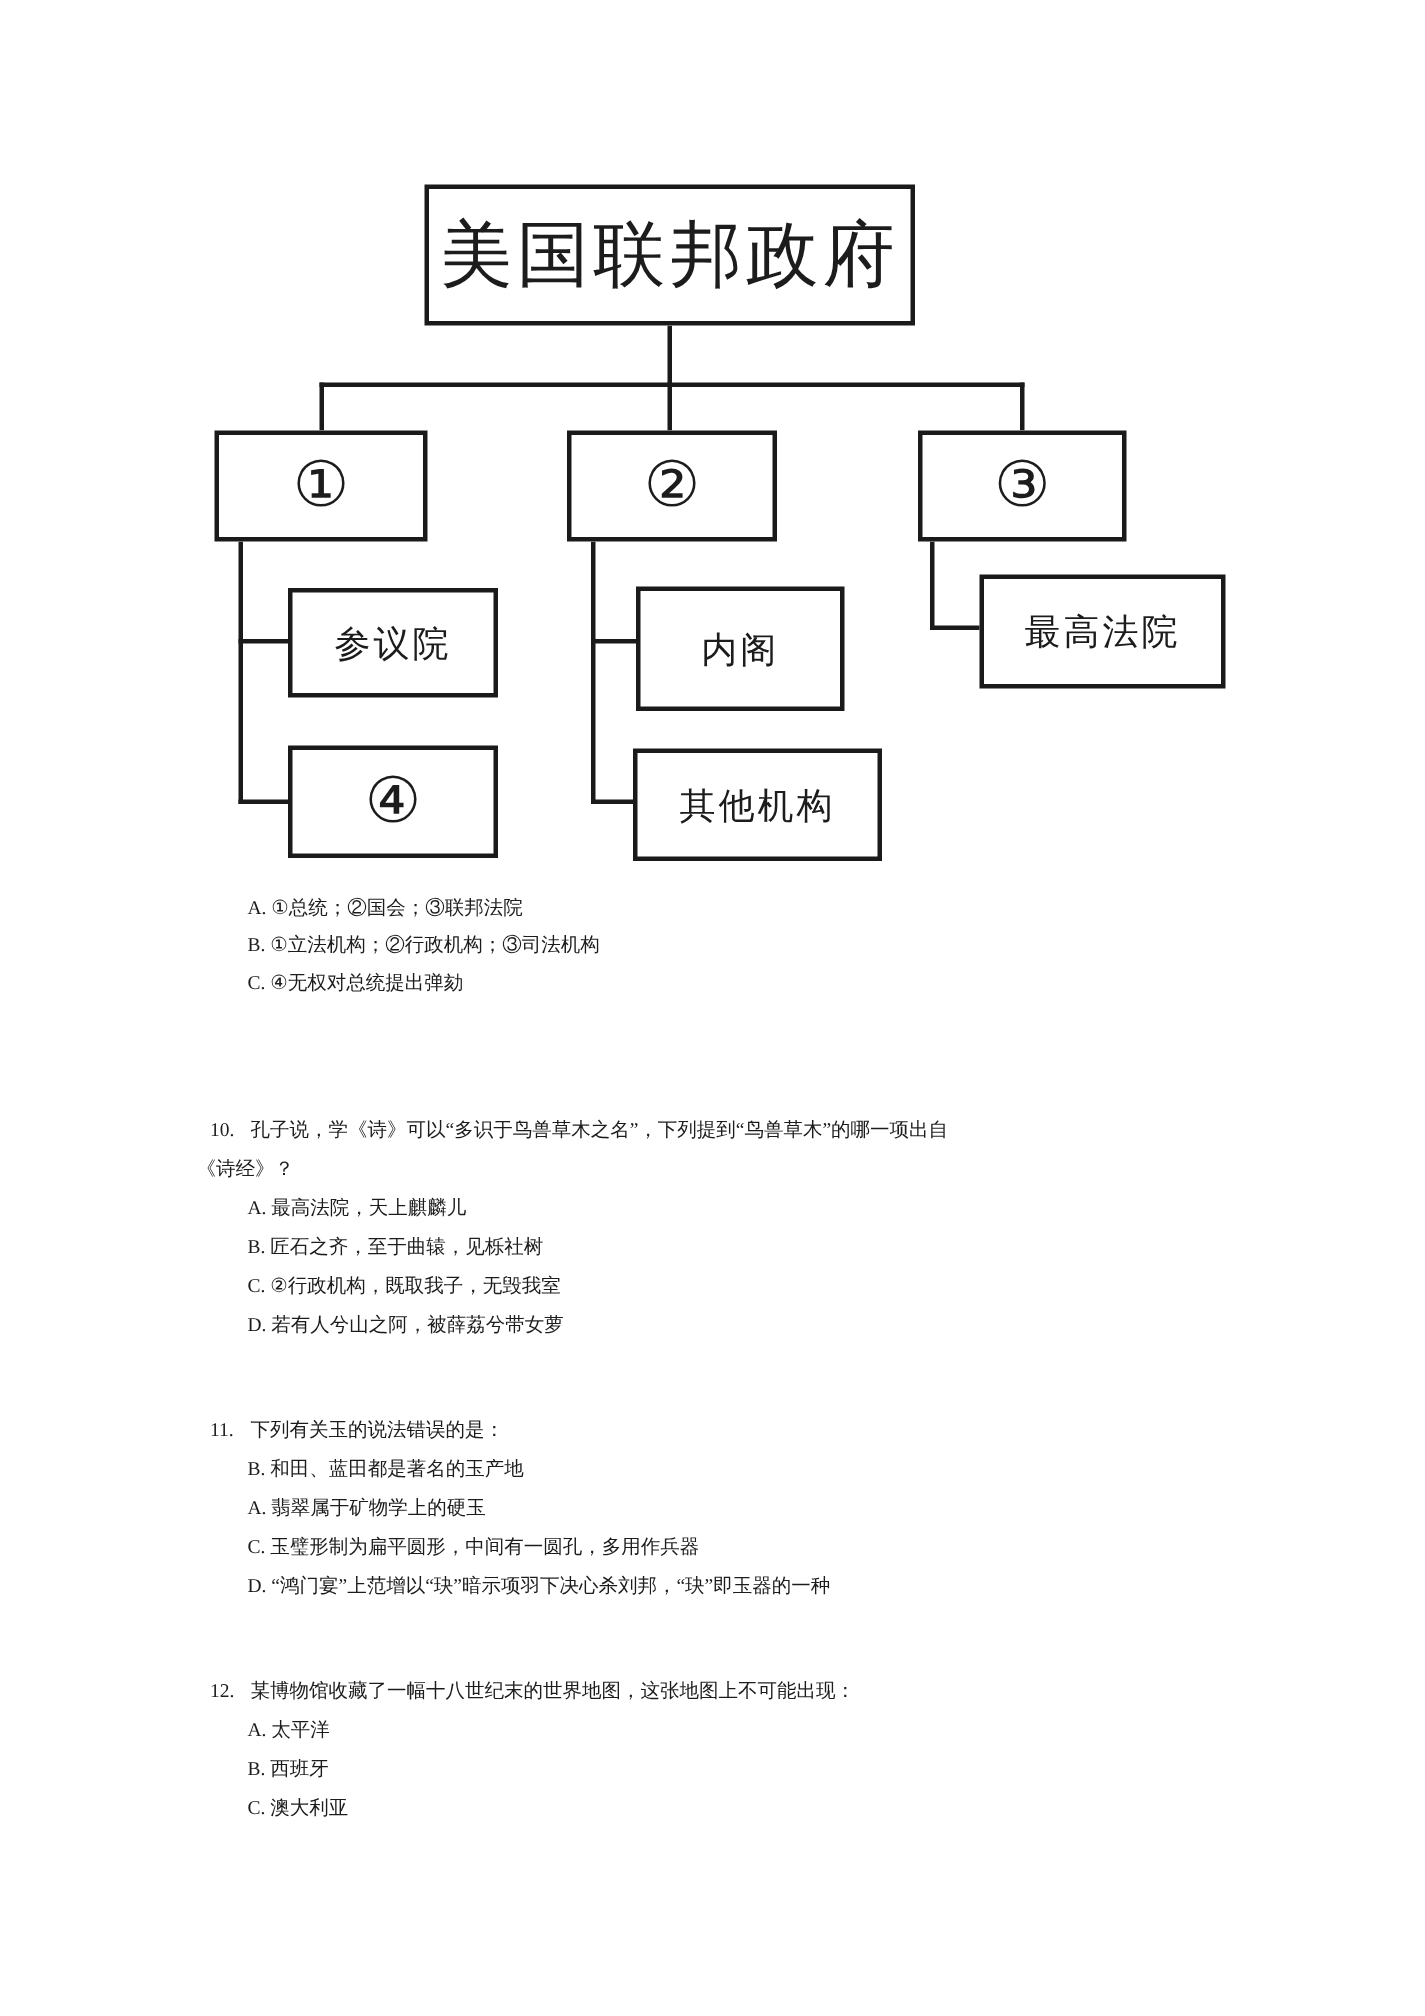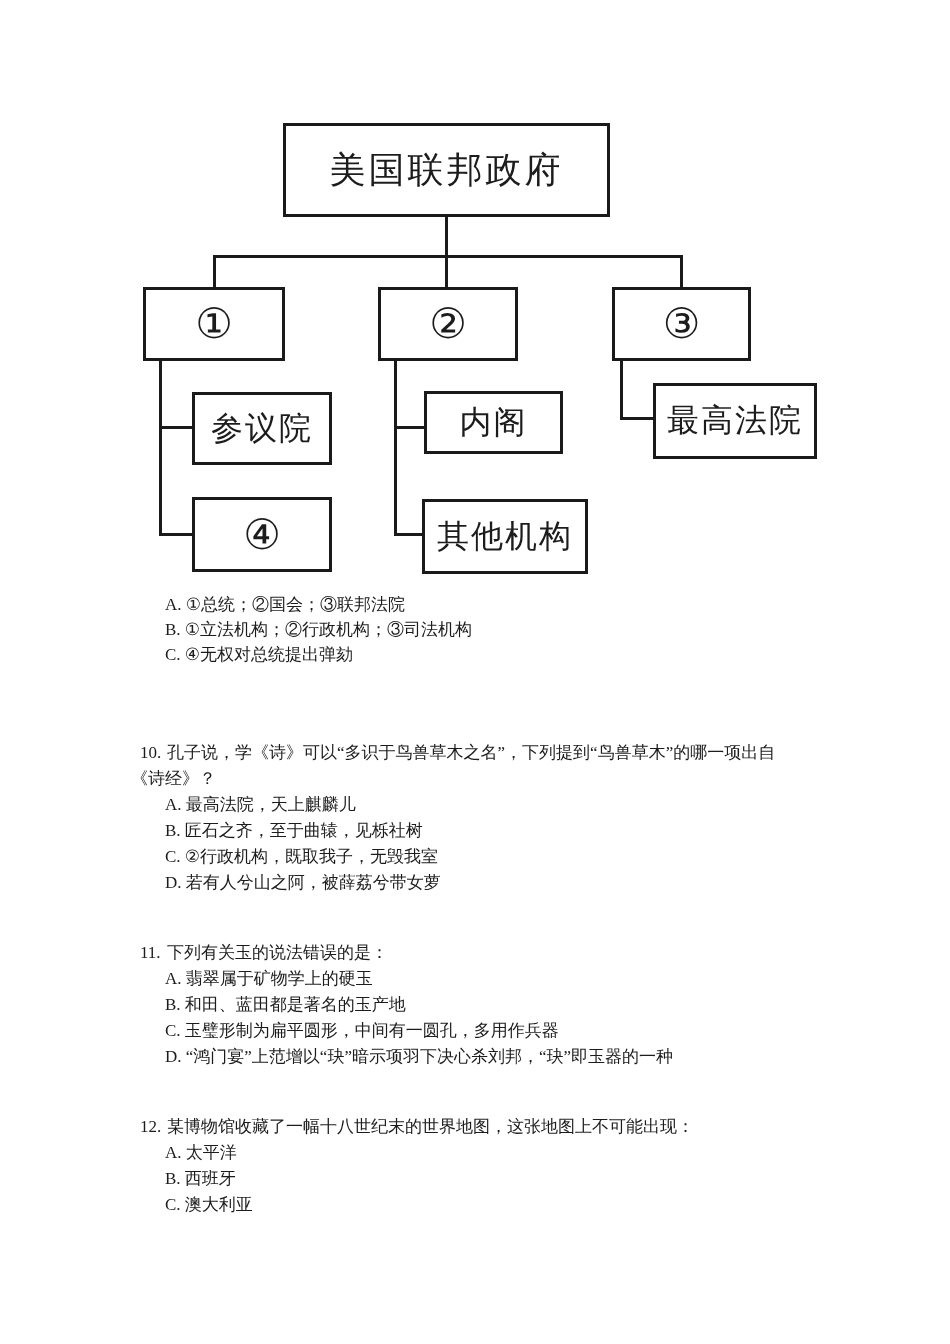--- a/index.html
+++ b/index.html
@@ -14,26 +14,26 @@
   
   .diagram{position:absolute;left:0;top:0;width:950px;height:585px;}
   .dbox{
     position:absolute;
     border:3px solid #1a1a1a;
     background:#ffffff;
     box-sizing:border-box;
     display:flex;align-items:center;justify-content:center;
     text-align:center;
   }
-  .dbox .lbl{font-size:32px;letter-spacing:2px;white-space:nowrap;}
-  .dbox.root .lbl{font-size:36px;letter-spacing:3px;}
+  .dbox .lbl{font-size:24px;letter-spacing:2px;white-space:nowrap;}
+  .dbox.root .lbl{font-size:48px;letter-spacing:3px;}
   .dbox .num{font-size:42px;line-height:1;}
   .cline{position:absolute;background:#1a1a1a;}
   
-  .tblock{position:absolute;font-size:17px;line-height:26px;white-space:nowrap;}
+  .tblock{position:absolute;font-size:13px;line-height:26px;white-space:nowrap;}
   .opts25{line-height:25px;}
   .qnum{display:inline-block;width:27px;}
   .wrapline{margin-left:-9px;}
   .optlist{margin-left:25px;}
   b{font-weight:normal;}
 </style>
 </head>
 <body>
 
 <div class="page">
@@ -71,21 +71,21 @@
       <span class="num">③</span>
     </div>
 
     <div class="dbox" style="left:192px;top:392px;width:140px;height:73px;">
       <span class="lbl">参议院</span>
     </div>
     <div class="dbox" style="left:192px;top:497px;width:140px;height:75px;">
       <span class="num">④</span>
     </div>
 
-    <div class="dbox" style="left:424px;top:391px;width:139px;height:63px;">
+    <div class="dbox" style="left:424px;top:391px;width:139px;height:83px;">
       <span class="lbl">内阁</span>
     </div>
     <div class="dbox" style="left:422px;top:499px;width:166px;height:75px;">
       <span class="lbl">其他机构</span>
     </div>
 
     <div class="dbox" style="left:653px;top:383px;width:164px;height:76px;">
       <span class="lbl">最高法院</span>
     </div>
   </div>
@@ -107,22 +107,22 @@
       <div>C. ②行政机构，既取我子，无毁我室</div>
       <div>D. 若有人兮山之阿，被薛荔兮带女萝</div>
     </div>
   </div>
 
   <div class="tblock" style="left:140px;top:940px;">
     <div>
       <span class="qnum">11.</span><span>下列有关玉的说法</span><b>错误</b><span>的是：</span>
     </div>
     <div class="optlist">
+      <div>B. 和田、蓝田都是著名的玉产地</div>
       <div>A. 翡翠属于矿物学上的硬玉</div>
-      <div>B. 和田、蓝田都是著名的玉产地</div>
       <div>C. 玉璧形制为扁平圆形，中间有一圆孔，多用作兵器</div>
       <div>D. “鸿门宴”上范增以“玦”暗示项羽下决心杀刘邦，“玦”即玉器的一种</div>
     </div>
   </div>
 
   <div class="tblock" style="left:140px;top:1114px;">
     <div>
       <span class="qnum">12.</span><span>某博物馆收藏了一幅十八世纪末的世界地图，这张地图上</span><b>不可能</b><span>出现：</span>
     </div>
     <div class="optlist">

